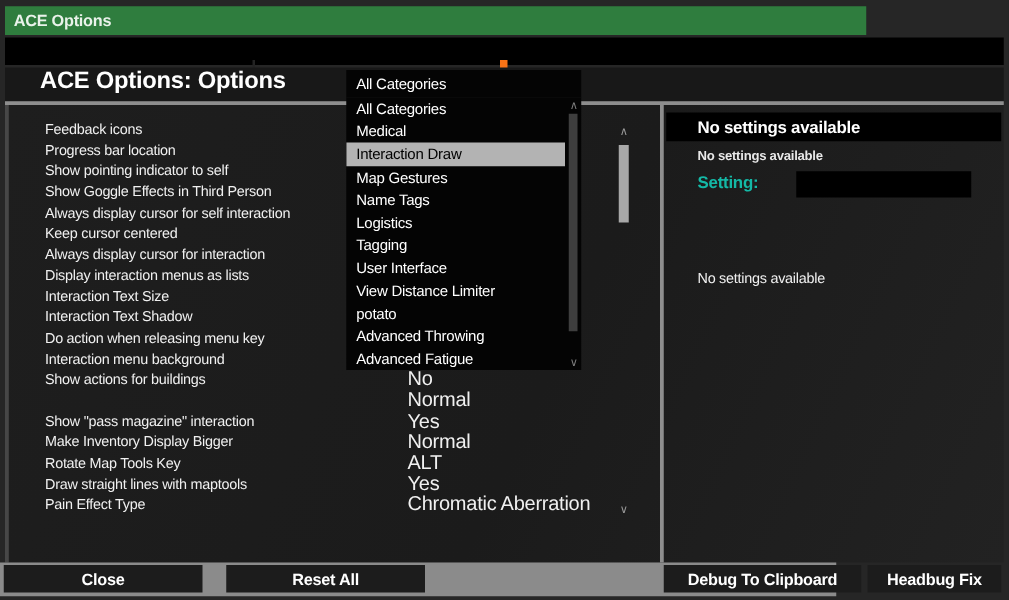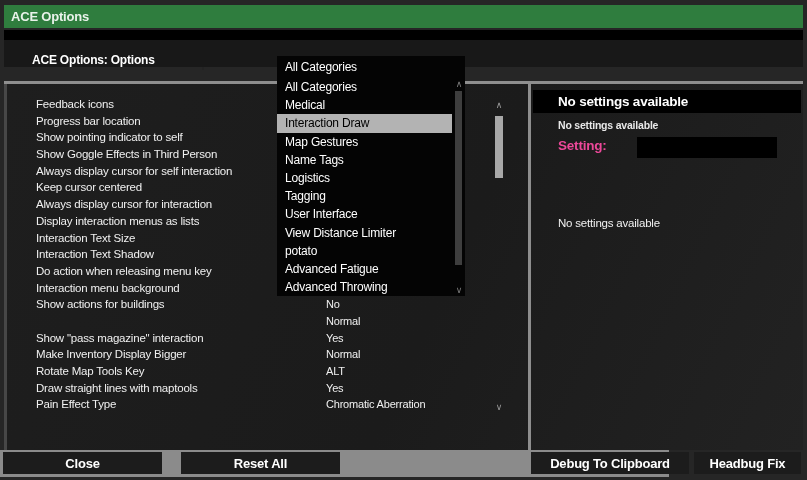--- a/index.html
+++ b/index.html
@@ -8,65 +8,65 @@
     background:#262626;
     font-family:"Liberation Sans", sans-serif;
     color:#eaeaea;
     letter-spacing:-0.2px;
     position:relative;
   }
   .abs { position:absolute; }
 
   
   .titlebar {
-    left:4px; top:5px; width:799px; height:23px;
+    left:4px; top:5px; width:689px; height:23px;
     background:#2f7d3e;
     display:flex; align-items:center;
     padding-left:7px;
     font-size:13px; font-weight:bold; color:#e9f2ea;
   }
 
   
   .tabrow { left:4px; top:30px; width:799px; height:22px; background:#000; }
   .tab {
     position:absolute; top:18px; height:22px;
     display:flex; align-items:center; justify-content:center;
     font-size:13px; font-weight:bold; color:#fff;
     cursor:default;
   }
   .tab-options { left:0; width:200px; border-right:2px solid #232323; }
   .tab-colors  { left:202px; width:200px; border-right:6px solid #f97316; }
 
   
   .headerrow {
-    left:4px; top:40px; width:799px; height:27px;
+    left:4px; top:54px; width:799px; height:27px;
     background:#181818;
-    display:flex; align-items:flex-end;
+    display:flex; align-items:flex-start;
     padding-left:28px;
-    font-size:12px; font-weight:bold; color:#fff;
+    font-size:19px; font-weight:bold; color:#fff;
   }
   .separator { left:4px; top:81px; width:799px; height:3px; background:#8e8e8e; }
 
   
   .main {
     left:4px; top:84px; width:799px; height:366px;
     background:linear-gradient(115deg,#1e1e1e 0%,#1b1b1b 55%,#222 100%);
     border-left:3px solid #474747;
   }
 
   
   .settings-list { left:4px; top:96px; width:486px; }
   .settings-row { position:relative; height:16.7px; line-height:16.7px; cursor:default; }
   .settings-row .lbl {
     position:absolute; left:32px; top:0;
     font-size:11.5px; color:#f0f0f0; white-space:nowrap;
   }
   .settings-row .val {
     position:absolute; left:322px; top:0;
-    font-size:11px; color:#f0f0f0; white-space:nowrap;
+    font-size:16px; color:#f0f0f0; white-space:nowrap;
   }
 
   
   .list-scrollbar { left:492px; top:100px; width:14px; height:312px; }
   .sb-arrow {
     position:absolute; left:0; width:14px; height:10px;
     font-size:9px; line-height:10px; text-align:center; color:#9a9a9a;
     cursor:default;
   }
   .list-scrollbar .up { top:0; }
@@ -110,21 +110,21 @@
     background:#000;
     display:flex; align-items:center; padding-left:25px;
     font-size:13.5px; font-weight:bold; color:#fff;
   }
   .rp-message {
     left:558px; top:119px;
     font-size:10.5px; font-weight:bold; color:#e8e8e8;
   }
   .rp-setting-label {
     left:558px; top:138px;
-    font-size:13.5px; font-weight:bold; color:#ec4899;
+    font-size:13.5px; font-weight:bold; color:#14b8a6;
   }
   .rp-input {
     left:637px; top:137px; width:140px; height:21px;
     background:#000; border:none; color:#fff;
     font-family:"Liberation Sans", sans-serif; font-size:12px; padding:0 4px;
   }
   .rp-footnote {
     left:558px; top:217px;
     font-size:11.5px; color:#f0f0f0;
   }
@@ -308,26 +308,26 @@
     </div>
 
     <div class="combo-option">
       <span>View Distance Limiter</span>
     </div>
 
     <div class="combo-option">
       <span>potato</span>
     </div>
 
-    <div class="combo-option">
-      <span>Advanced Fatigue</span>
-    </div>
-
     <div class="combo-option clipped">
       <span>Advanced Throwing</span>
+    </div>
+
+    <div class="combo-option">
+      <span>Advanced Fatigue</span>
     </div>
   </div>
 <div class="abs combo-scrollbar">
   <div class="sb-arrow up">∧</div>
   <div class="thumb"></div>
   <div class="sb-arrow down">∨</div>
 </div>
 
 <div class="abs panel-divider"></div>
 <div class="abs rp-header">

